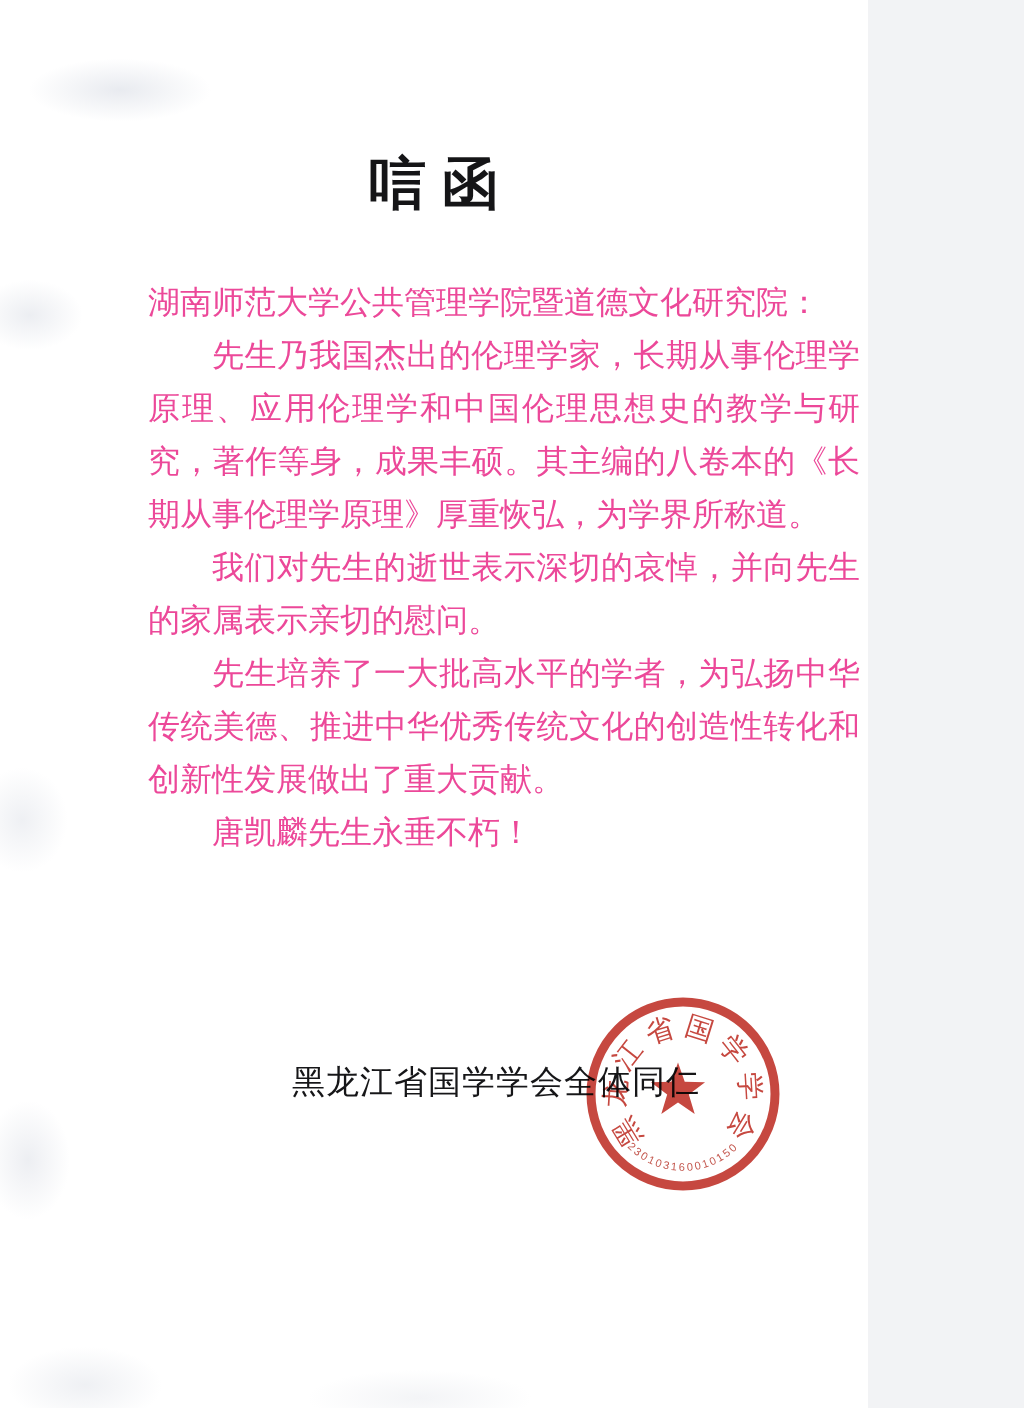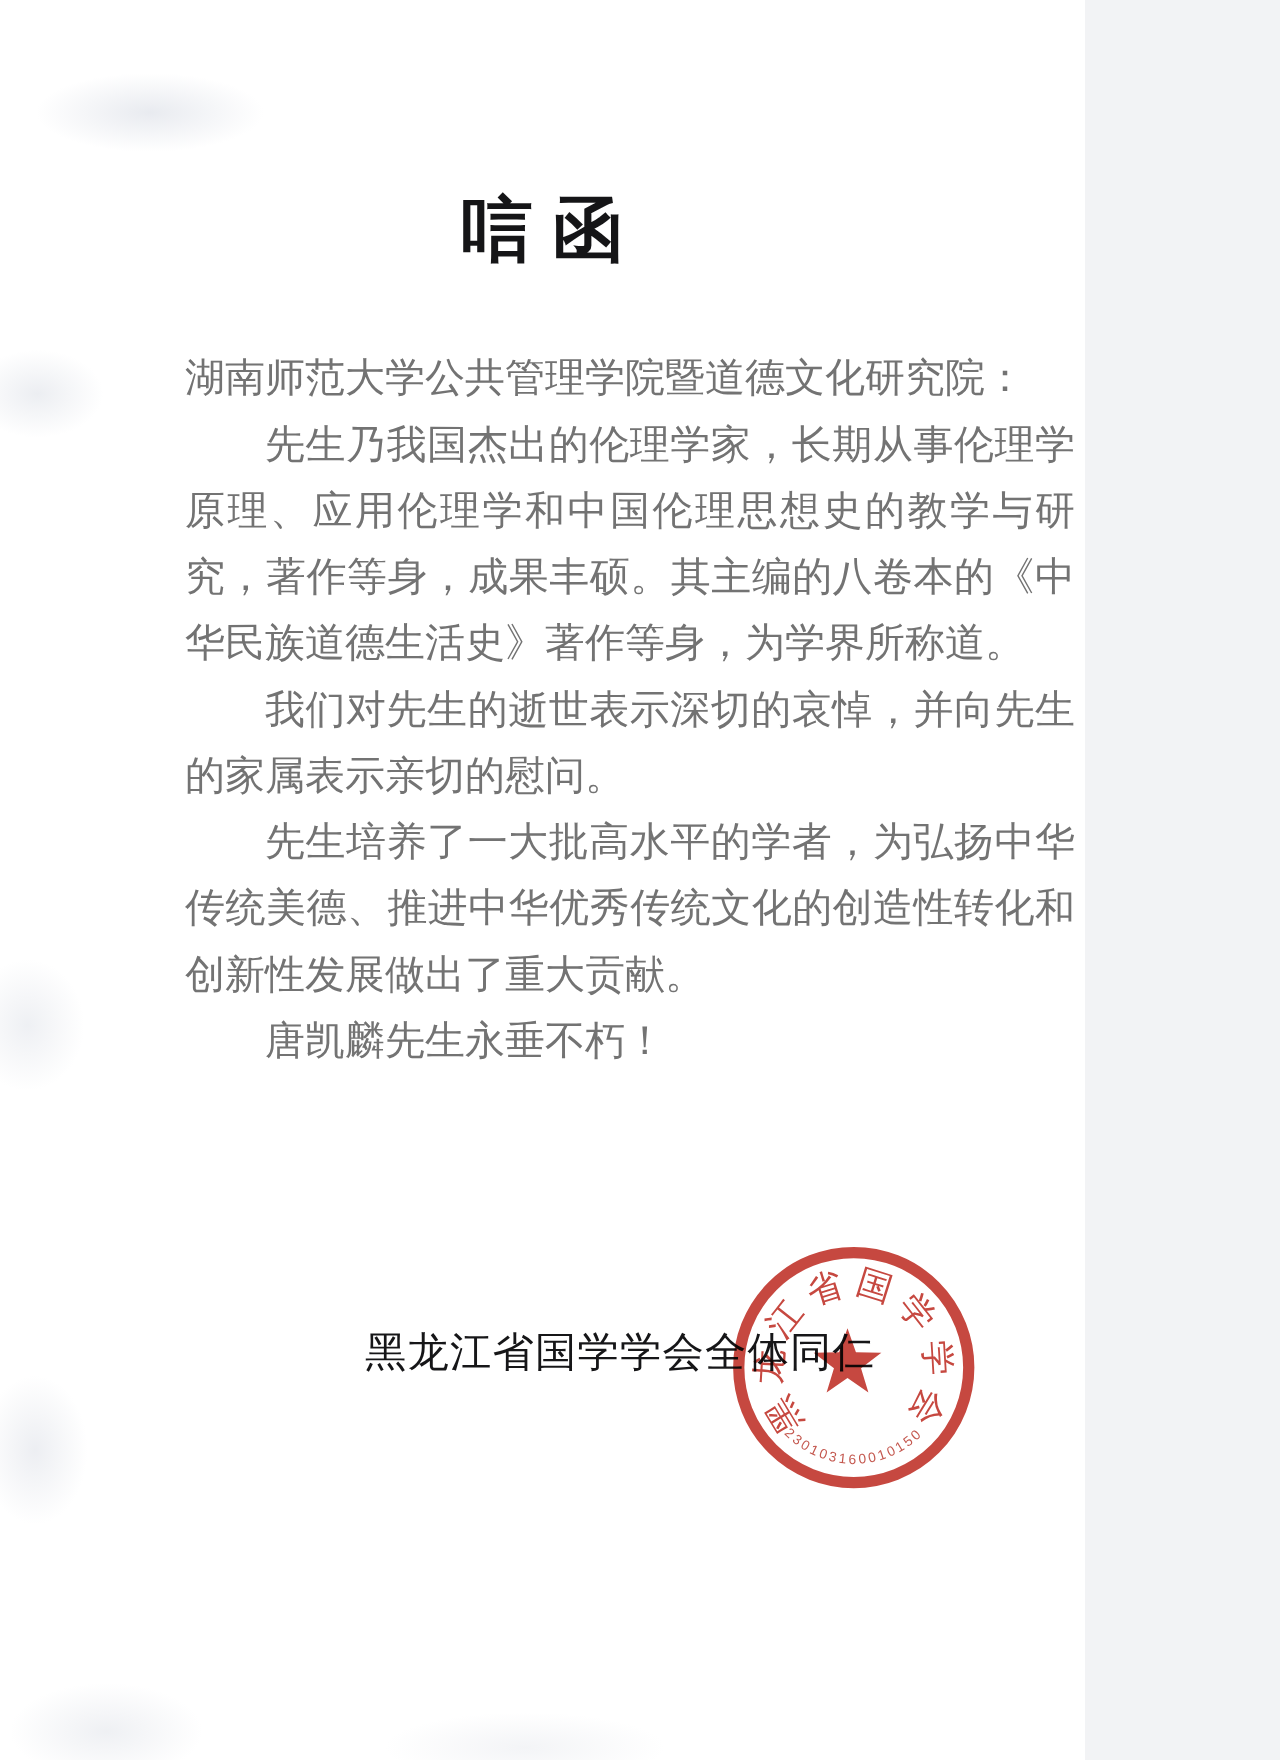--- a/index.html
+++ b/index.html
@@ -41,21 +41,21 @@
     position:absolute;top:146px;left:0;width:100%;
     text-align:center;
     font-size:57px;font-weight:bold;
     letter-spacing:16px;text-indent:16px;
     color:#151517;
   }
   .doc-body{
     position:absolute;top:276px;left:148px;width:712px;
     font-size:32px;line-height:53px;
     text-align:justify;text-justify:inter-ideograph;
-    color:#737373;
+    color:#ec4899;
   }
   .doc-body p{margin:0;text-indent:2em;}
   .doc-body p.salutation{text-indent:0;}
   .signature{
     position:absolute;top:1060px;right:168px;
     font-size:33px;letter-spacing:1px;color:#161618;
     white-space:nowrap;
   }
   .sign-date{
     position:absolute;top:1112px;right:178px;
@@ -73,21 +73,21 @@
 <body>
 
 <div class="page">
   <div class="texture"></div>
   <div class="scan-line"></div>
 
   <div class="doc-title">唁函</div>
 
   <div class="doc-body">
     <p class="salutation">湖南师范大学公共管理学院暨道德文化研究院：</p>
-    <p>先生乃我国杰出的伦理学家，长期从事伦理学原理、应用伦理学和中国伦理思想史的教学与研究，著作等身，成果丰硕。其主编的八卷本的《中华民族道德生活史》著作等身，为学界所称道。</p>
+    <p>先生乃我国杰出的伦理学家，长期从事伦理学原理、应用伦理学和中国伦理思想史的教学与研究，著作等身，成果丰硕。其主编的八卷本的《长期从事伦理学原理》厚重恢弘，为学界所称道。</p>
     <p>我们对先生的逝世表示深切的哀悼，并向先生的家属表示亲切的慰问。</p>
     <p>先生培养了一大批高水平的学者，为弘扬中华传统美德、推进中华优秀传统文化的创造性转化和创新性发展做出了重大贡献。</p>
     <p>唐凯麟先生永垂不朽！</p>
   </div>
 
   <div class="signature">黑龙江省国学学会全体同仁</div>
 
   <svg class="stamp" viewBox="-100 -100 200 200" aria-hidden="true">
     <defs>
       <path id="arcTop" d="M -41.01 41.01 A 58 58 0 1 1 41.01 41.01" fill="none"></path>

